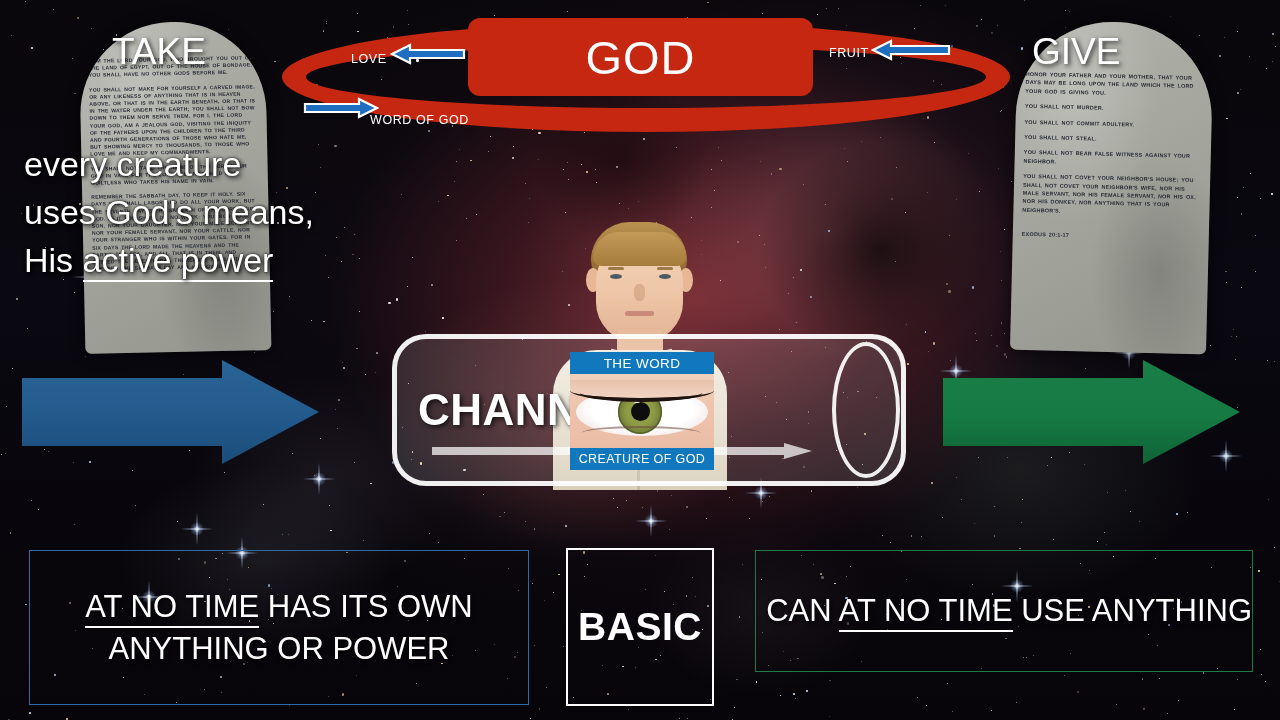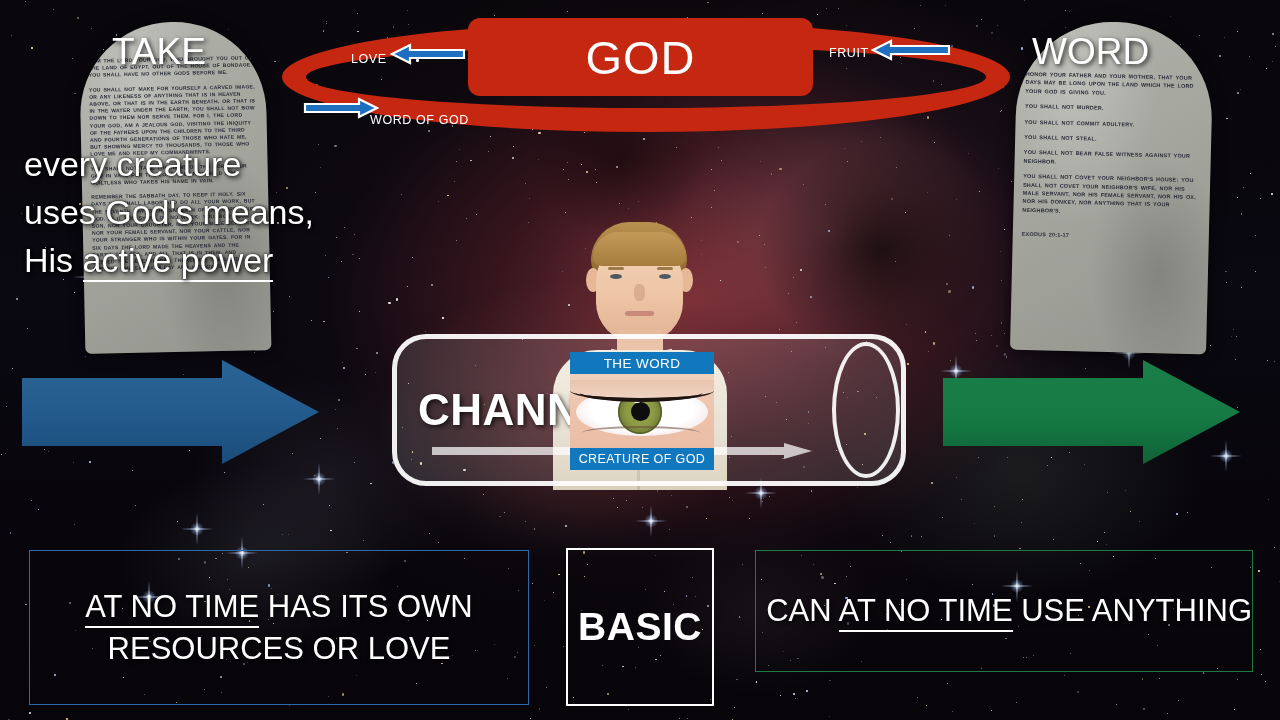--- a/index.html
+++ b/index.html
@@ -1090,26 +1090,26 @@
   <svg class="bigarrow ba-right" viewBox="0 0 297 104" preserveAspectRatio="none">
     <defs>
       <linearGradient id="ggreen" x1="0" y1="0" x2="0" y2="1">
         <stop offset="0%" stop-color="#1b7e49"></stop>
           <stop offset="55%" stop-color="#157a43"></stop>
           <stop offset="100%" stop-color="#0f6337"></stop>
       </linearGradient>
     </defs>
     <path d="M0 18 L200 18 L200 0 L297 52 L200 104 L200 86 L0 86 Z" fill="url(#ggreen)"></path>
   </svg>
-  <div class="ba-label lbl-give">WORD</div>
+  <div class="ba-label lbl-give">GIVE</div>
 
   <div class="bbox bbox-left">
     <div class="t">
       <div><u>AT NO TIME</u><span> HAS ITS OWN</span></div>
-      <div>RESOURCES OR LOVE</div>
+      <div>ANYTHING OR POWER</div>
     </div>
   </div>
 
   <div class="bbox bbox-mid">
     <div class="t">
       <div>BASIC</div>
     </div>
   </div>
 
   <div class="bbox bbox-right">

